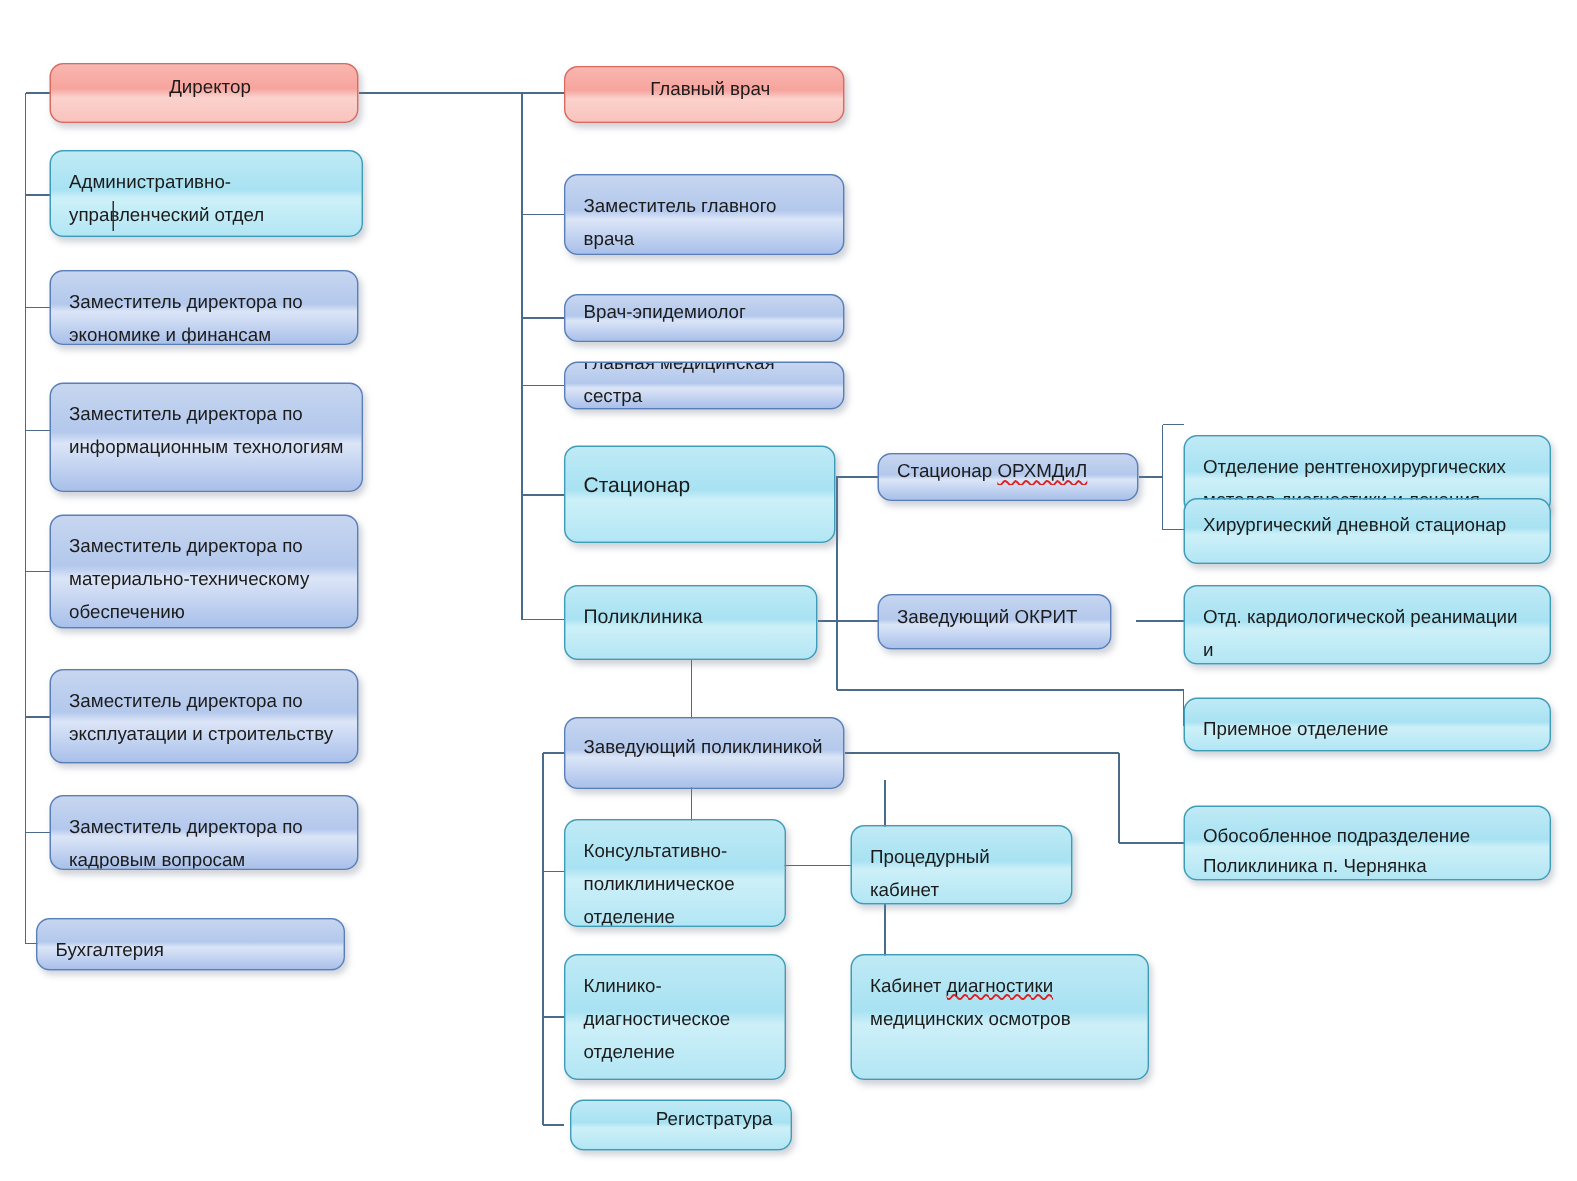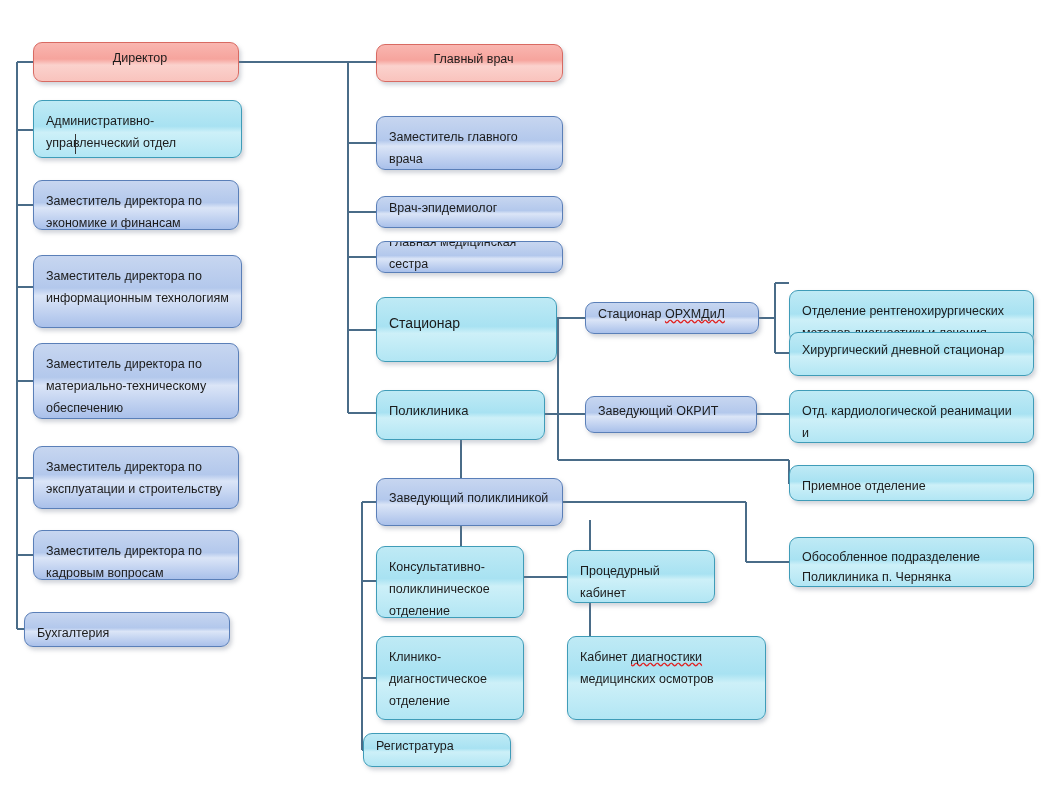--- a/index.html
+++ b/index.html
@@ -199,21 +199,21 @@
   </div>
 
   <div class="node n-cyan" style="left:376px; top:390px; width:169px; height:50px; font-size:13px;">
     <span class="lbl">Поликлиника</span>
   </div>
 
   <div class="node n-blue n-midleft" style="left:585px; top:302px; width:174px; height:32px;">
     <span class="lbl"><span>Стационар </span><span class="spell">ОРХМДиЛ</span></span>
   </div>
 
-  <div class="node n-blue n-midleft" style="left:585px; top:396px; width:172px; height:37px;">
+  <div class="node n-blue n-midleft" style="left:585px; top:396px; width:156px; height:37px;">
     <span class="lbl">Заведующий ОКРИТ</span>
   </div>
 
   <div class="node n-blue n-midleft" style="left:376px; top:478px; width:187px; height:48px;">
     <span class="lbl">Заведующий поликлиникой</span>
   </div>
 
   <div class="node n-cyan" style="left:789px; top:258px; width:245px; height:53px;margin-top:32px;">
     <span class="lbl">Отделение рентгенохирургических
 методов диагностики и лечения</span>
@@ -242,21 +242,21 @@
 поликлиническое
 отделение</span>
   </div>
 
   <div class="node n-cyan" style="left:376px; top:636px; width:148px; height:84px;">
     <span class="lbl">Клинико-
 диагностическое
 отделение</span>
   </div>
 
-  <div class="node n-cyan n-midleft" style="left:363px; top:733px; width:148px; height:34px;">
+  <div class="node n-cyan n-midleft" style="left:380px; top:733px; width:148px; height:34px;text-align:right;">
     <span class="lbl">Регистратура</span>
   </div>
 
   <div class="node n-cyan" style="left:567px; top:550px; width:148px; height:53px;">
     <span class="lbl">Процедурный
 кабинет</span>
   </div>
 
   <div class="node n-cyan" style="left:567px; top:636px; width:199px; height:84px;">
     <span class="lbl"><span>Кабинет </span><span class="spell">диагностики</span><span>

